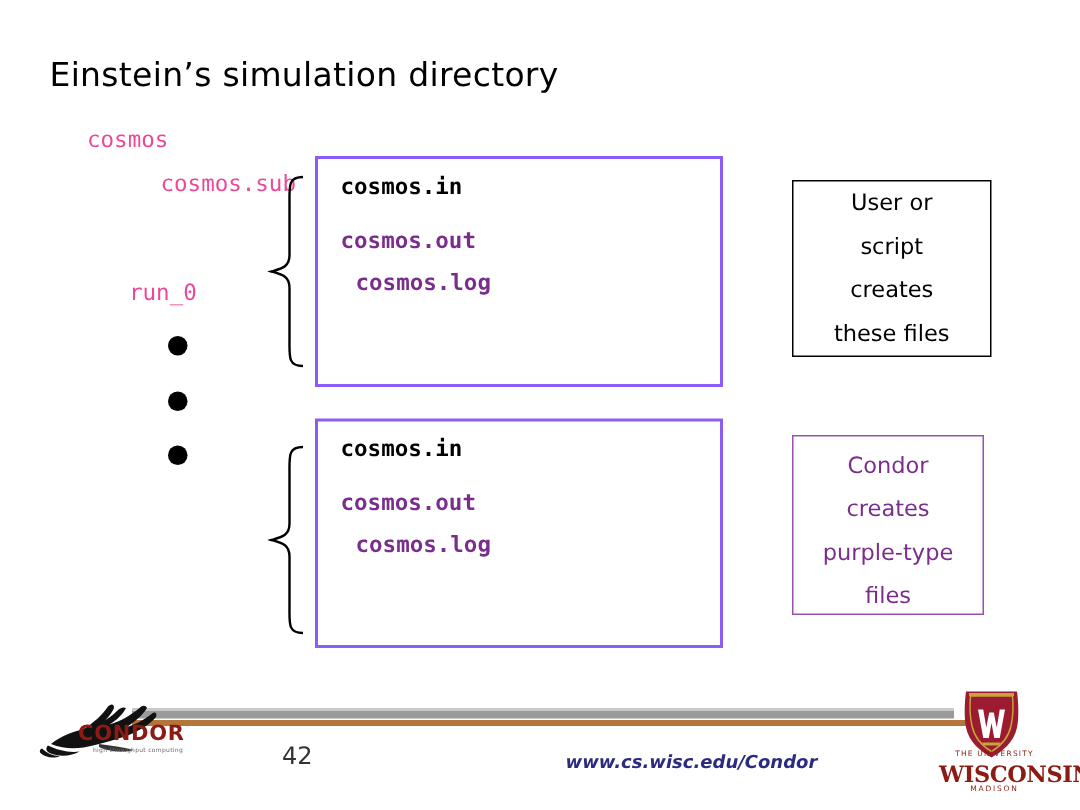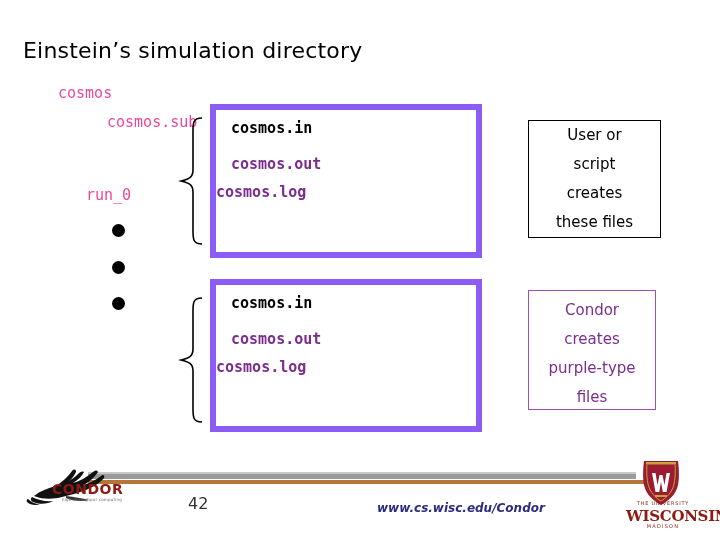--- a/index.html
+++ b/index.html
@@ -18,21 +18,21 @@
     position: absolute;
     left: 0; top: 0;
     width: 720px;
     height: 540px;
     background: #ffffff;
   }
 
   
   .slide-title {
     position: absolute;
-    left: 23px;
+    left: 33px;
     top: 38px;
     font-family: "DejaVu Sans", sans-serif;
     font-size: 22px;
     font-weight: 400;
     letter-spacing: 0.2px;
     color: #000000;
     white-space: nowrap;
   }
 
   
@@ -69,40 +69,40 @@
   .dots .dot.d3 { top: 73px; }
 
   
   .brace { position: absolute; }
   .brace-1 { left: 178px; top: 116px; }
   .brace-2 { left: 178px; top: 296px; }
 
   
   .file-box {
     position: absolute;
-    border: 6px solid #8b5cf6;
+    border: 2px solid #8b5cf6;
     background: #ffffff;
     box-sizing: border-box;
     padding-left: 22px;
   }
   .file-box-1 { left: 210px; top: 104px;  width: 272px; height: 154px; }
   .file-box-2 { left: 210px; top: 279px;  width: 272px; height: 153px; }
   .file-line {
     position: absolute;
     font-family: "DejaVu Sans Mono", monospace;
     font-size: 15px;
     font-weight: bold;
     white-space: nowrap;
   }
   .file-line.in  { color: #000000; }
   .file-line.out { color: #7B2D8E; }
   .file-line.log { color: #7B2D8E; }
   .file-line.r1 { left: 15px; top: 9px; }
   .file-line.r2 { left: 15px; top: 45px; }
-  .file-line.r3 { left: 0; top: 73px; text-align: right; }
+  .file-line.r3 { left: 25px; top: 73px; text-align: right; }
 
   
   .note-box {
     position: absolute;
     box-sizing: border-box;
     background: #ffffff;
     text-align: center;
     font-family: "DejaVu Sans", sans-serif;
     font-size: 15px;
     line-height: 29px;

